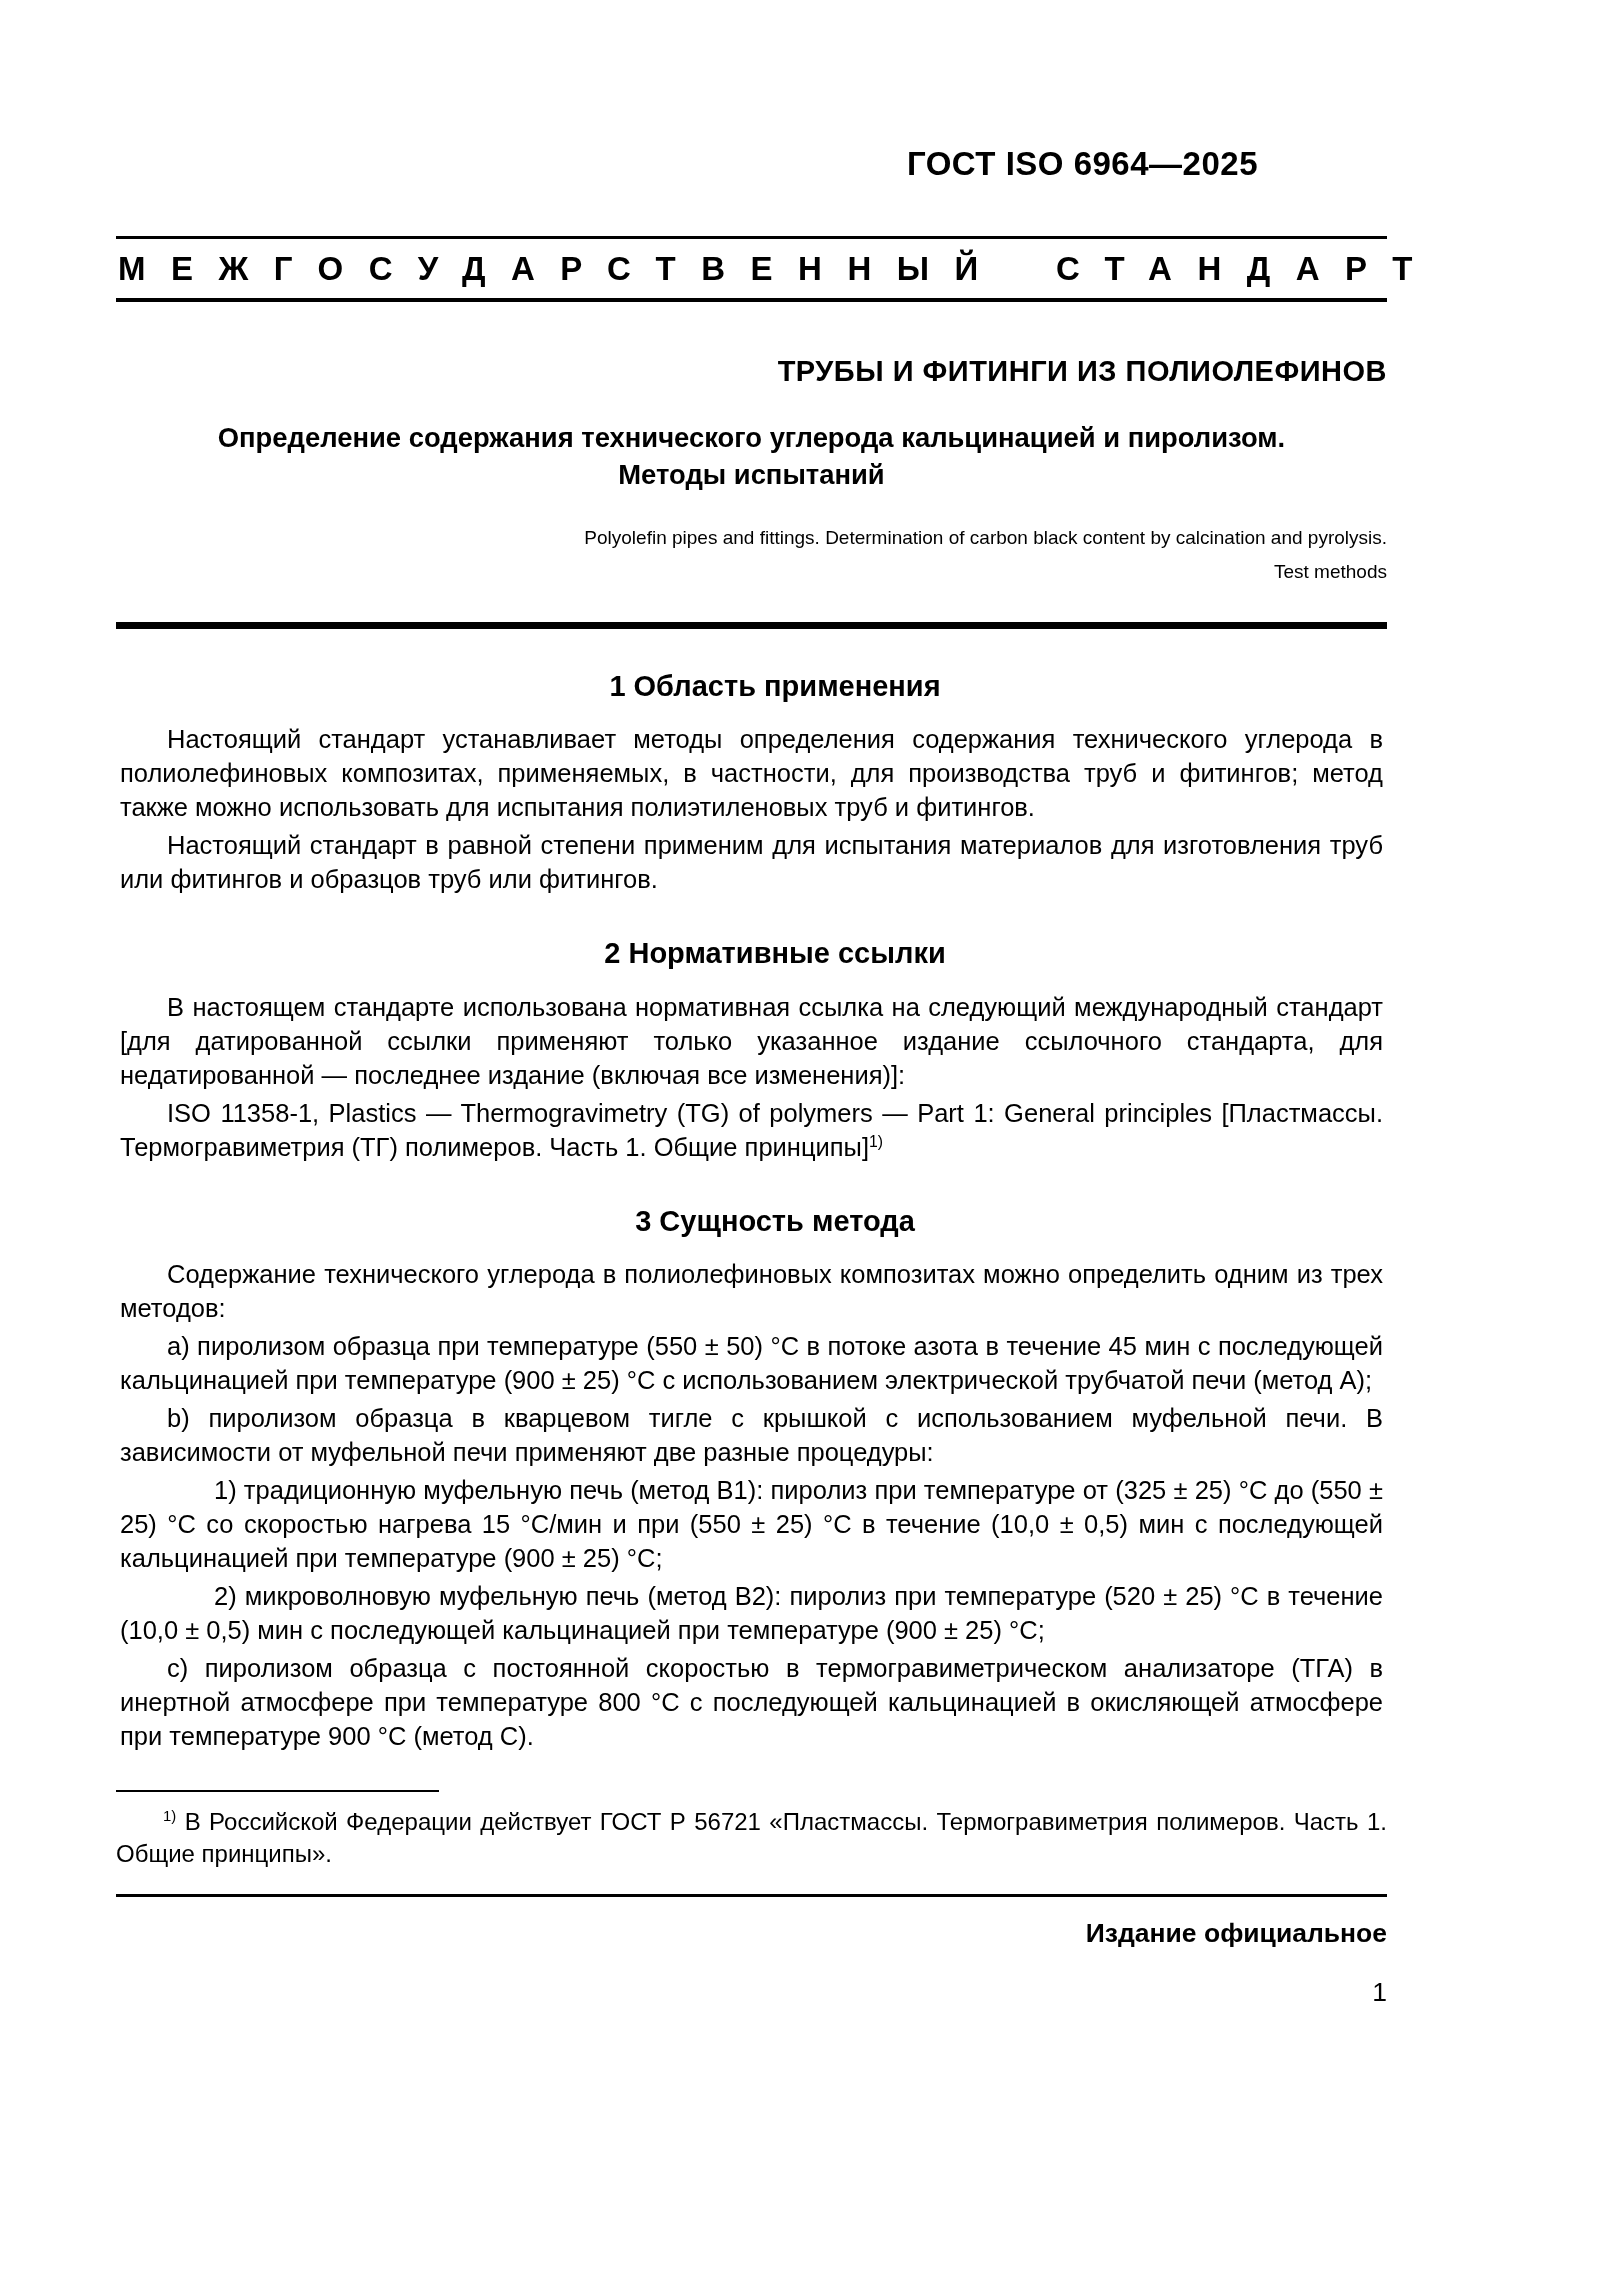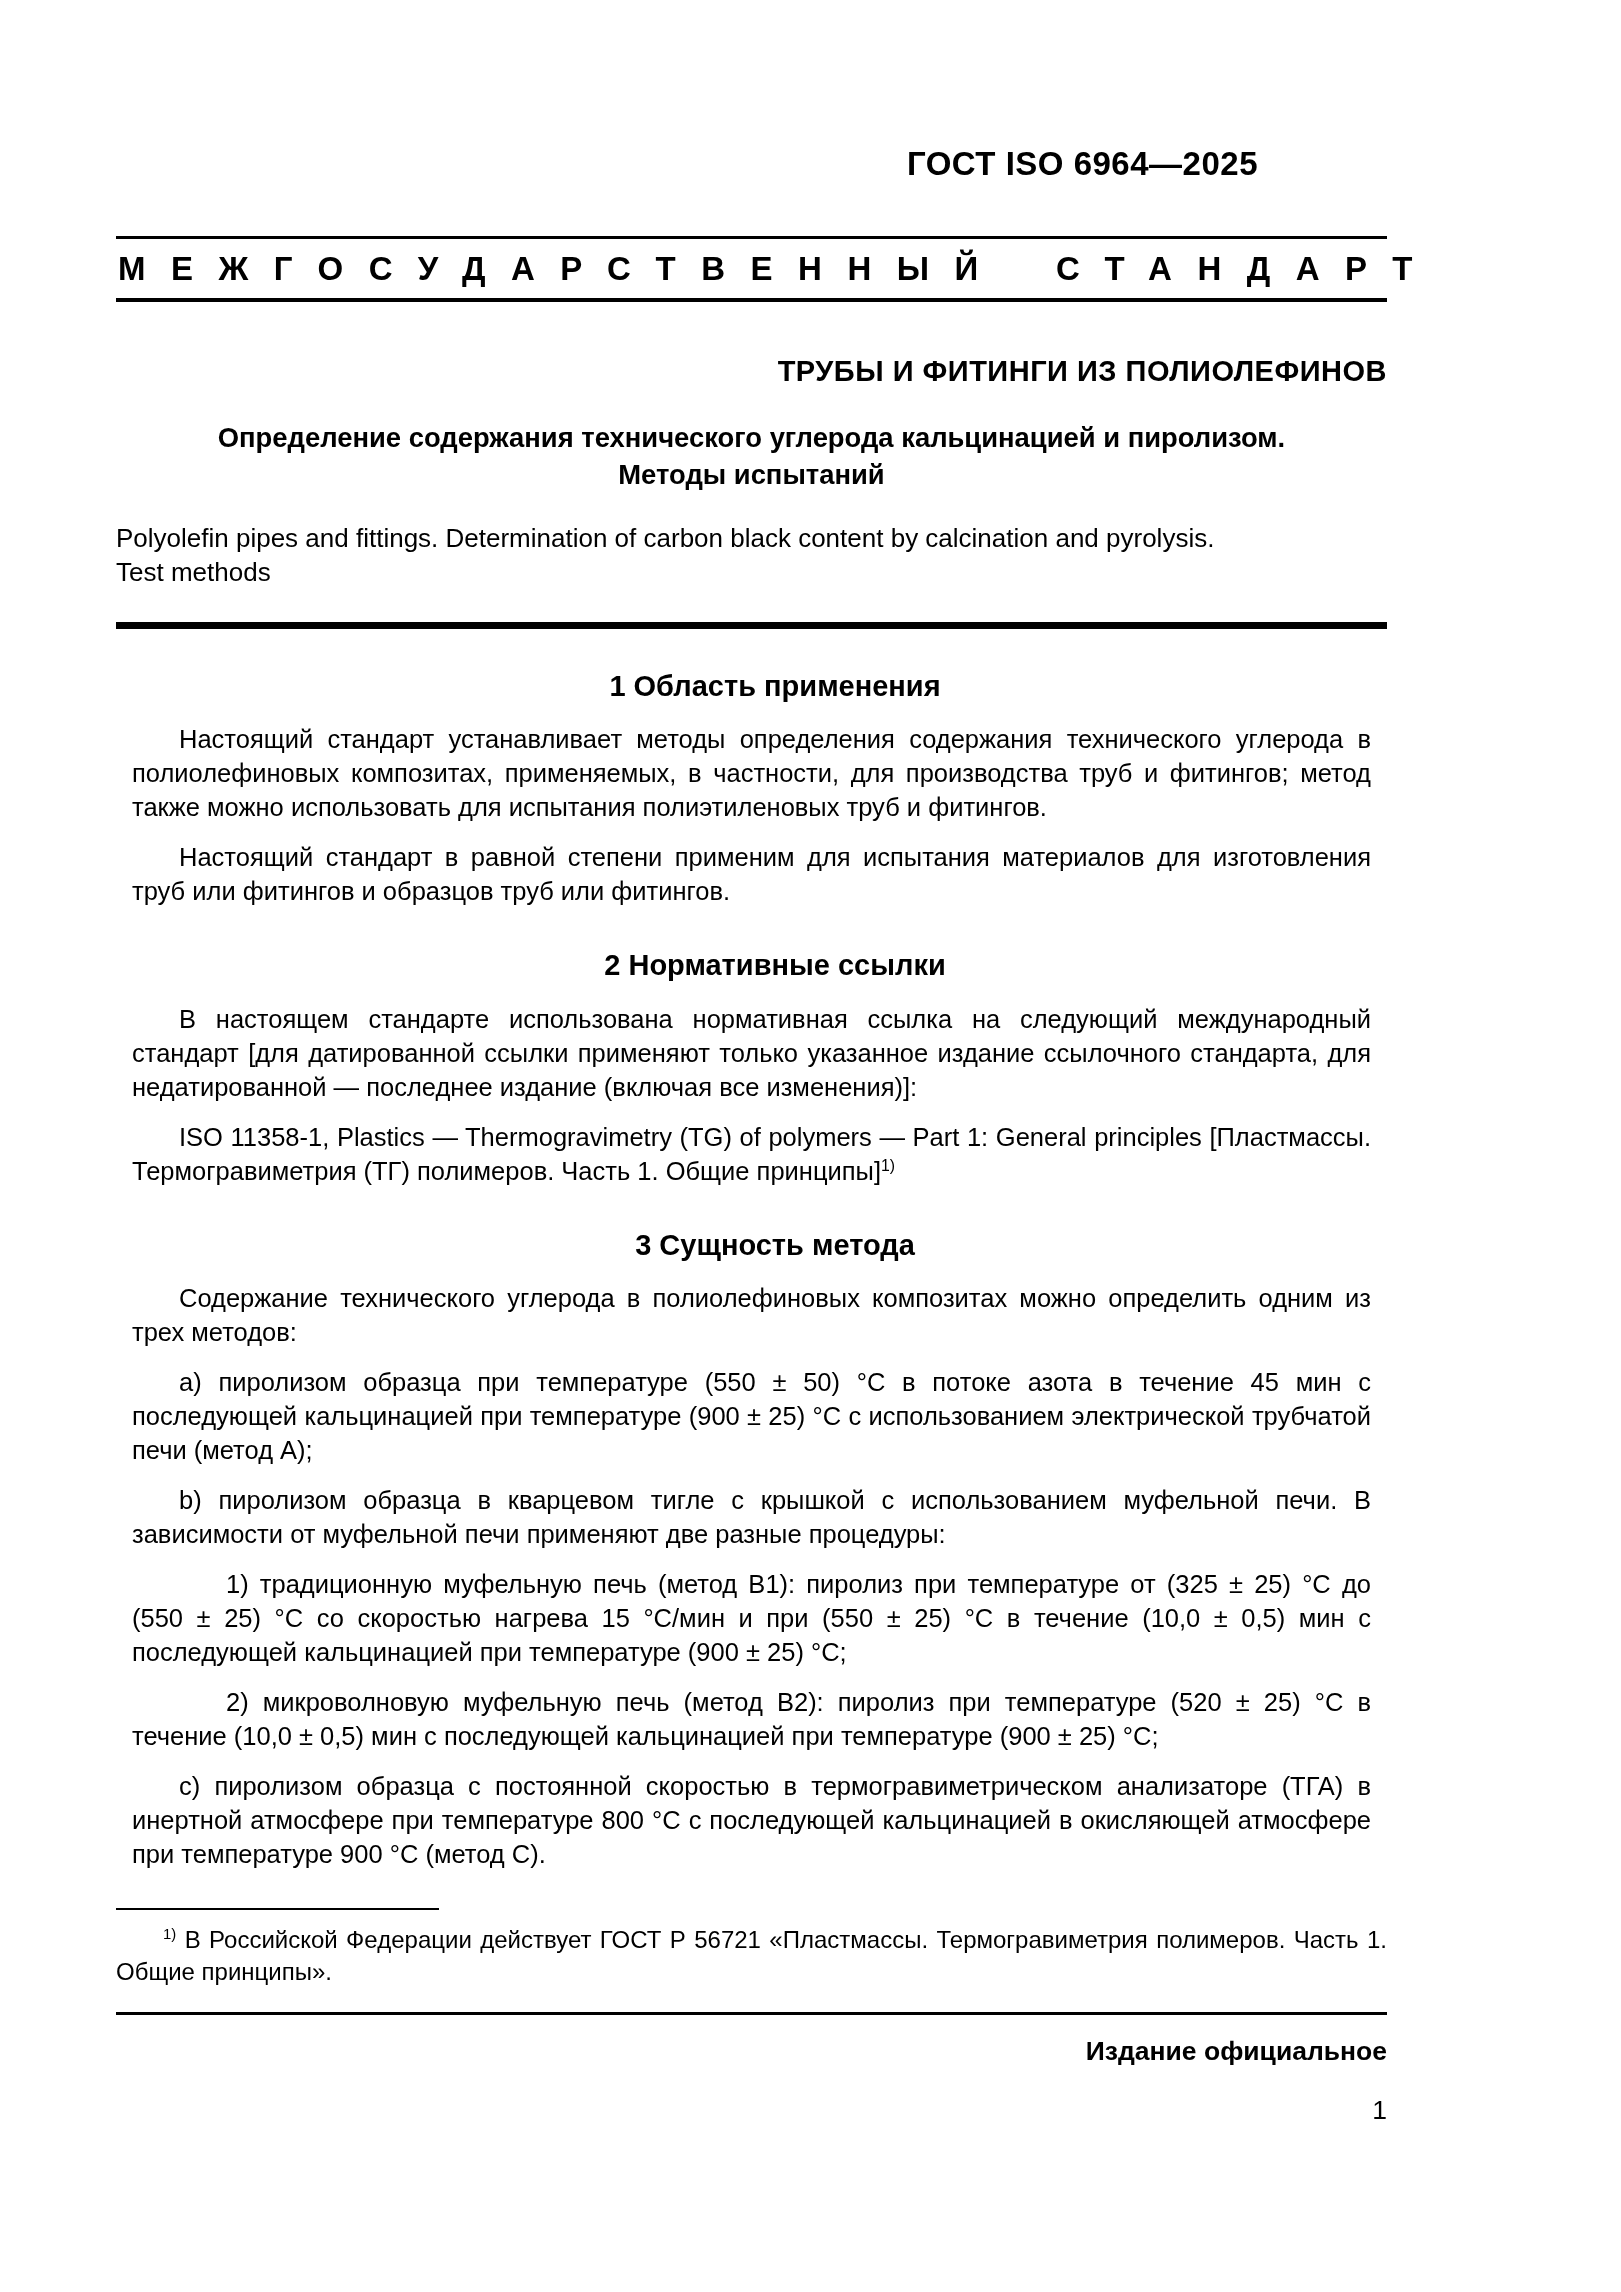--- a/index.html
+++ b/index.html
@@ -27,34 +27,34 @@
   }
   .title-ru {
     margin-top:53px; text-align:right;
     font-size:29px; font-weight:bold; letter-spacing:0.5px;
   }
   .subtitle-ru {
     margin-top:31px; text-align:center;
     font-size:27.4px; font-weight:bold; line-height:37px;
   }
   .title-en {
-    margin-top:27.4px; text-align:left;
-    font-size:26px; line-height:34px;
+    margin-top:27.4px; text-align:right;
+    font-size:19px; line-height:34px;
   }
   .intro-date {
     margin-top:39px; text-align:right;
     font-size:26.5px; font-weight:bold; line-height:36px;
   }
   .section-heading {
     margin:41px 0 19.6px; font-size:29px; font-weight:bold;
     text-indent:47px;
     text-align:center;
   }
   p.body {
-    margin:16px; font-size:25.5px; line-height:34px;
+    margin:4px; font-size:25.5px; line-height:34px;
     text-align:justify; text-indent:47px;
   }
   p.body.sub { text-indent:94px; }
   sup { font-size:0.62em; vertical-align:super; line-height:0; }
   .footnote-sep { width:323px; height:2px; background:#000; margin-top:37px; }
   p.footnote {
     margin:13.7px 0 0; font-size:24px; line-height:32px;
     text-align:justify; text-indent:47px;
   }
   .edition { margin-top:21.6px; font-size:26.5px; font-weight:bold;text-align:right; }

